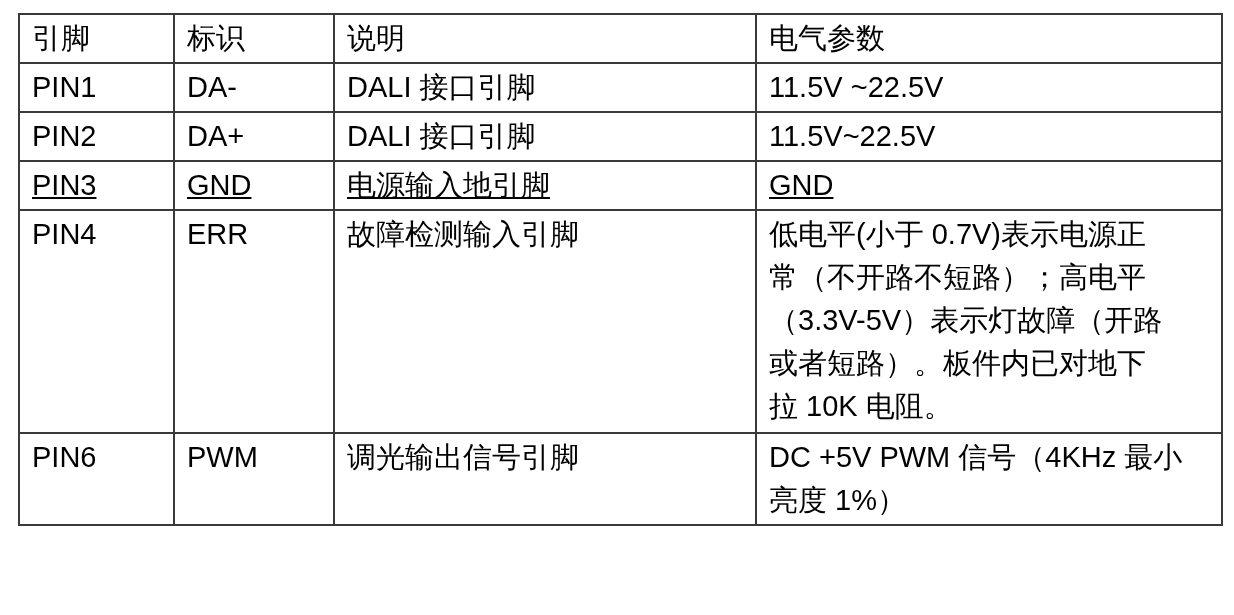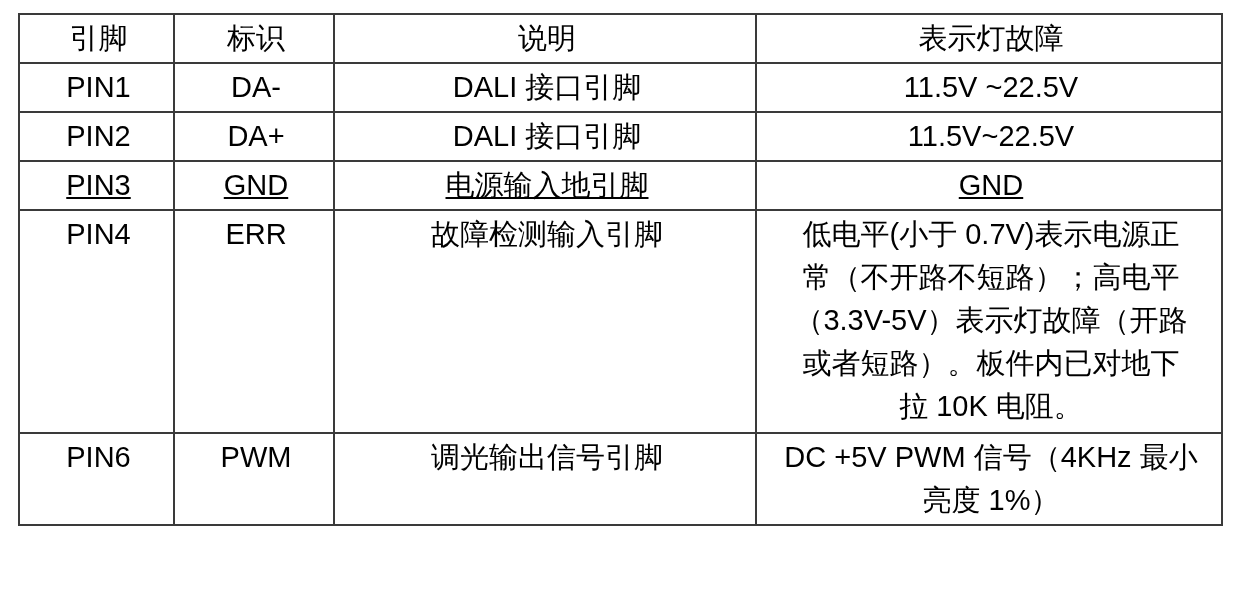--- a/index.html
+++ b/index.html
@@ -29,21 +29,21 @@
   table.pin-table col.c1 { width: 155px; }
   table.pin-table col.c2 { width: 160px; }
   table.pin-table col.c3 { width: 422px; }
   table.pin-table col.c4 { width: 466px; }
   table.pin-table th,
   table.pin-table td {
     border: 2px solid #3a3a3a;
     font-size: 29px;
     line-height: 43px;
     font-weight: normal;
-    text-align: center;
+    text-align: left;
     vertical-align: top;
     padding: 2px 8px 2px 12px;
     white-space: pre-line;
     overflow: hidden;
   }
   tr.hdr    { height: 44px; }
   tr.r-pin1 { height: 46px; }
   tr.r-pin2 { height: 47px; }
   tr.r-pin3 { height: 47px; text-decoration: underline; }
   tr.r-pin4 { height: 223px; }
@@ -59,21 +59,21 @@
       <col class="c1">
         <col class="c2">
         <col class="c3">
         <col class="c4">
     </colgroup>
     <tbody>
       <tr class="hdr">
         <th>引脚</th>
         <th>标识</th>
         <th>说明</th>
-        <th>表示灯故障</th>
+        <th>电气参数</th>
       </tr>
       <tr class="r-pin1">
         <td>PIN1</td>
         <td>DA-</td>
         <td>DALI 接口引脚</td>
         <td>11.5V ~22.5V</td>
       </tr>
       <tr class="r-pin2">
         <td>PIN2</td>
         <td>DA+</td>

